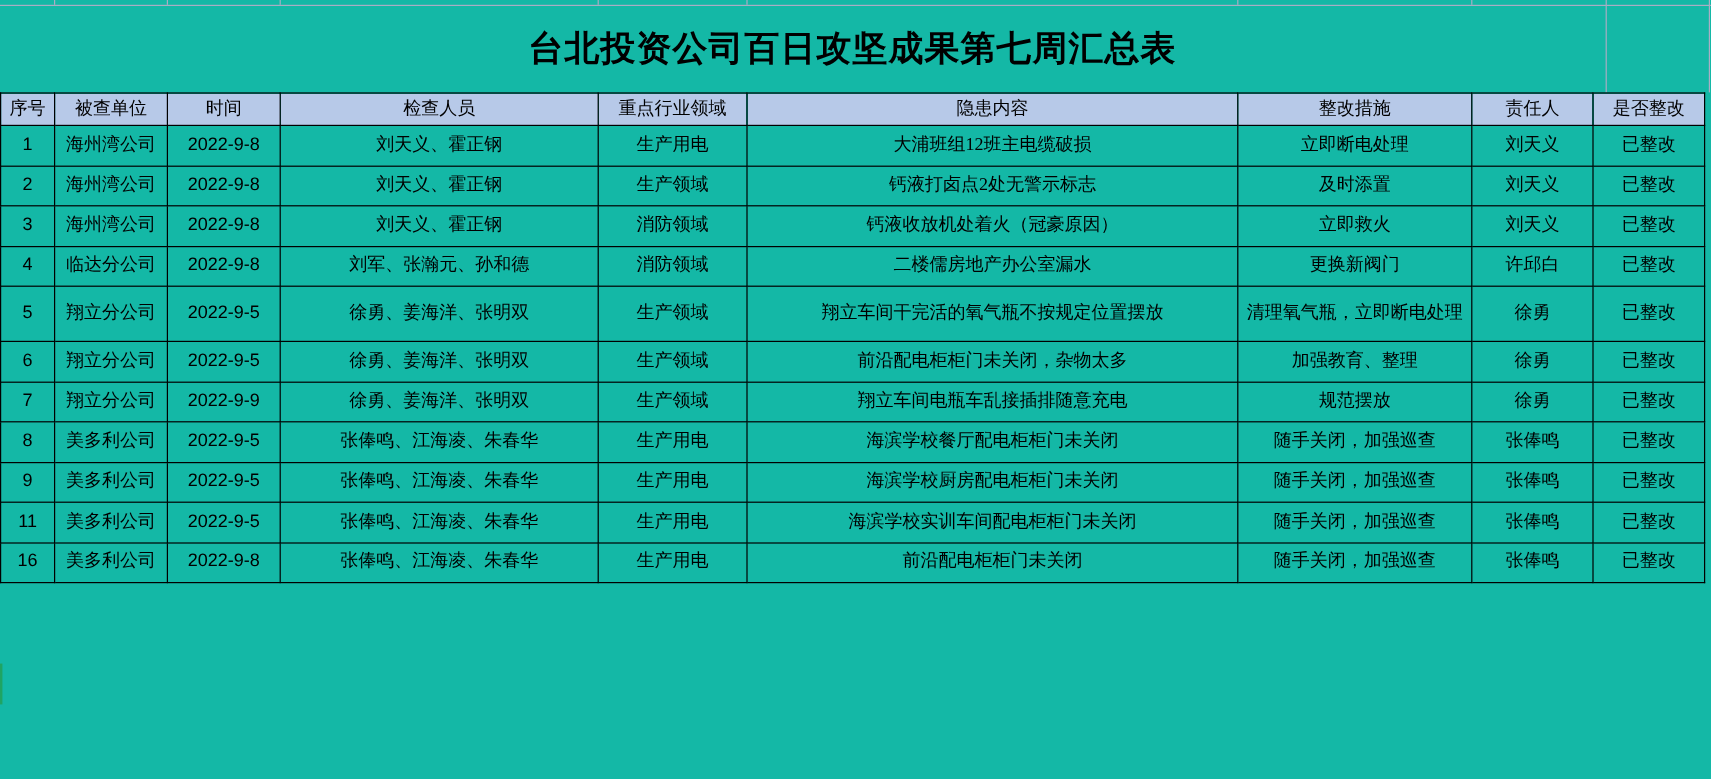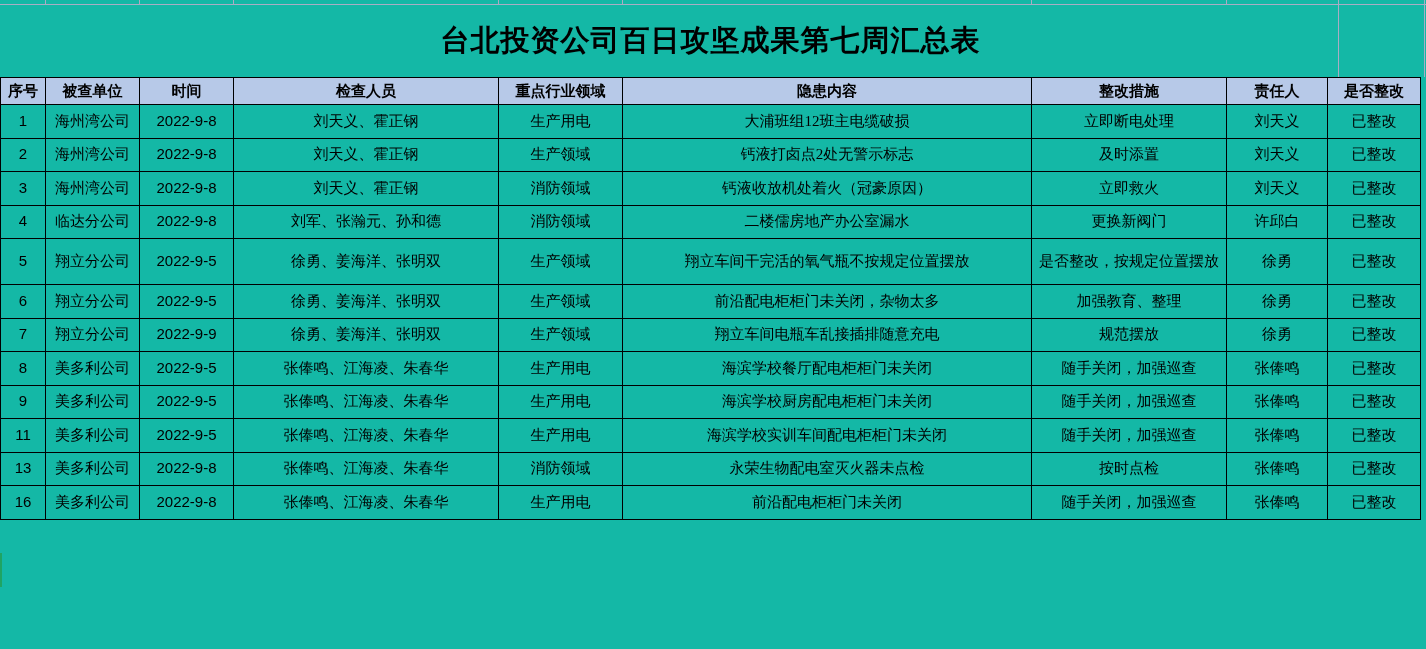--- a/index.html
+++ b/index.html
@@ -21,21 +21,21 @@
   table.grid {
     position:absolute; top:77px; left:0; width:1421px;
     border-collapse:collapse; table-layout:fixed;
     font-size:15px; line-height:1.25;
   }
   table.grid th, table.grid td {
     border:1px solid #000; text-align:center; vertical-align:middle;
     padding:0 3px; overflow:hidden;
   }
   table.grid thead th {
-    background:var(--header-bg,#b7c9e8); font-weight:bold; height:26px;
+    background:var(--header-bg,#b7c9e8); font-weight:normal; height:26px;
   }
   table.grid tbody tr { height:33.5px; }
   table.grid tbody tr.tall { height:46px; }
   
   table.grid tbody td:nth-child(1),
   table.grid tbody td:nth-child(3) {
     font-family:"Liberation Sans","DejaVu Sans",sans-serif; font-size:15px;
   }
   .row14-marker {
     position:absolute; left:0; top:553px; width:2px; height:34px;
@@ -130,21 +130,21 @@
           <td>许邱白</td>
           <td>已整改</td>
         </tr>
         <tr class="tall">
           <td>5</td>
           <td>翔立分公司</td>
           <td>2022-9-5</td>
           <td>徐勇、姜海洋、张明双</td>
           <td>生产领域</td>
           <td>翔立车间干完活的氧气瓶不按规定位置摆放</td>
-          <td>是否整改，按规定位置摆放</td>
+          <td>清理氧气瓶，立即断电处理</td>
           <td>徐勇</td>
           <td>已整改</td>
         </tr>
         <tr>
           <td>6</td>
           <td>翔立分公司</td>
           <td>2022-9-5</td>
           <td>徐勇、姜海洋、张明双</td>
           <td>生产领域</td>
           <td>前沿配电柜柜门未关闭，杂物太多</td>
@@ -190,31 +190,20 @@
           <td>美多利公司</td>
           <td>2022-9-5</td>
           <td>张俸鸣、江海凌、朱春华</td>
           <td>生产用电</td>
           <td>海滨学校实训车间配电柜柜门未关闭</td>
           <td>随手关闭，加强巡查</td>
           <td>张俸鸣</td>
           <td>已整改</td>
         </tr>
         <tr>
-          <td>13</td>
-          <td>美多利公司</td>
-          <td>2022-9-8</td>
-          <td>张俸鸣、江海凌、朱春华</td>
-          <td>消防领域</td>
-          <td>永荣生物配电室灭火器未点检</td>
-          <td>按时点检</td>
-          <td>张俸鸣</td>
-          <td>已整改</td>
-        </tr>
-        <tr>
           <td>16</td>
           <td>美多利公司</td>
           <td>2022-9-8</td>
           <td>张俸鸣、江海凌、朱春华</td>
           <td>生产用电</td>
           <td>前沿配电柜柜门未关闭</td>
           <td>随手关闭，加强巡查</td>
           <td>张俸鸣</td>
           <td>已整改</td>
         </tr>

